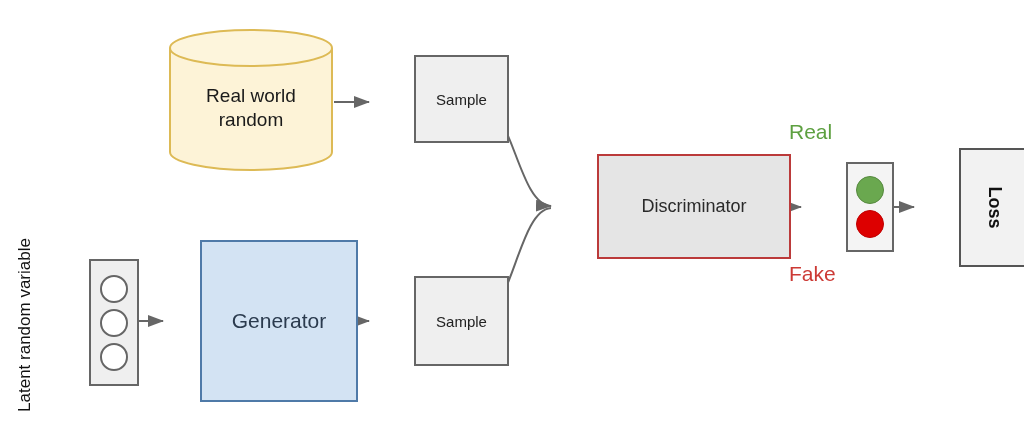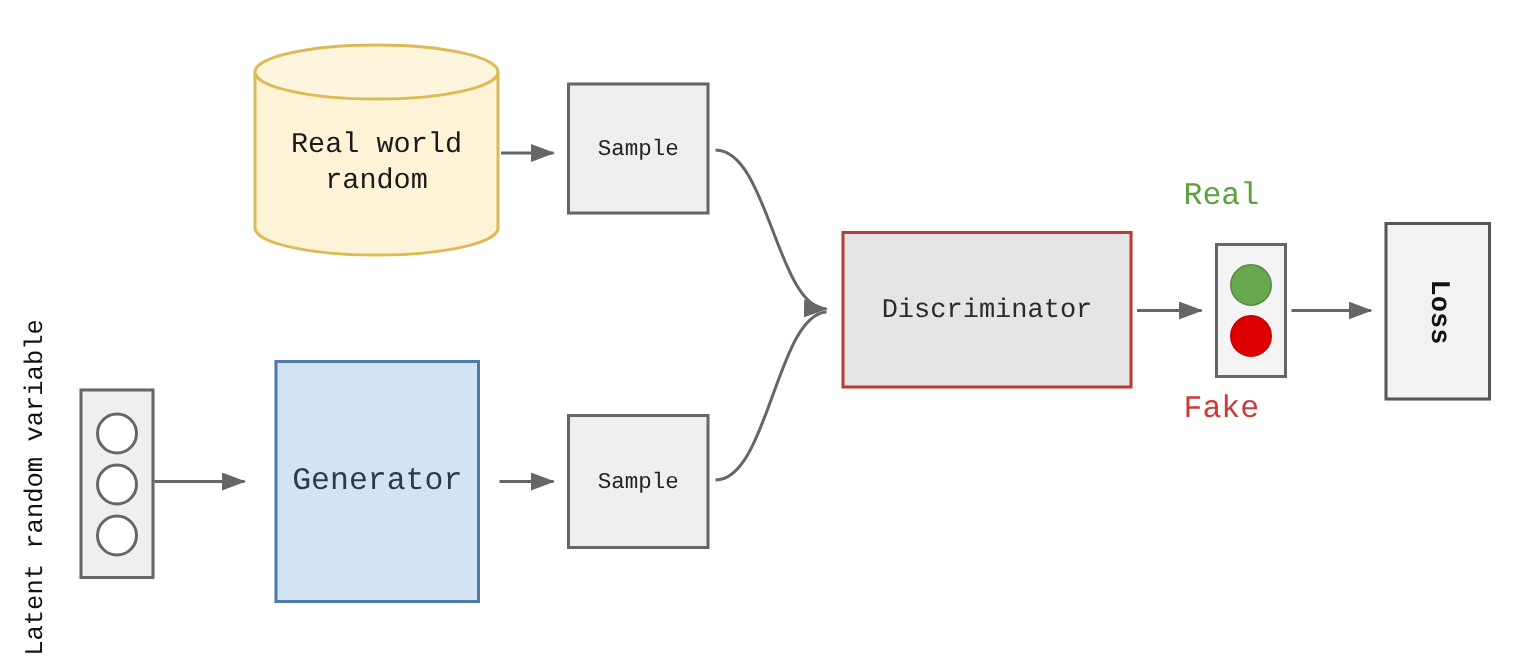--- a/index.html
+++ b/index.html
@@ -1,25 +1,25 @@
 <!DOCTYPE html>
 <html><head>
 <meta charset="utf-8">
 <style>
   html,body{margin:0;padding:0;background:#ffffff;}
   .canvas{
     position:relative;width:1024px;height:446px;background:#ffffff;overflow:hidden;
-    font-family:Liberation Mono, monospace;color:#1f1f1f;
+    font-family:Liberation Sans, sans-serif;color:#1f1f1f;
   }
   .layer{position:absolute;left:0;top:0;width:1024px;height:446px;}
-  .node{position:absolute;display:flex;align-items:center;justify-content:center;box-sizing:border-box;text-align:center;}
+  .node{position:absolute;display:flex;align-items:center;justify-content:center;box-sizing:border-box;text-align:center;margin-left:36px;}
   .sample{background:#efefef;border:2px solid #666666;font-size:15px;color:#222;}
   .sample1{left:378px;top:55px;width:95px;height:88px;}
   .sample2{left:378px;top:276px;width:95px;height:90px;}
-  .generator{left:183px;top:240px;width:137px;height:162px;background:#d3e3f3;border:2px solid #4f7aa8;font-size:21px;color:#2b3b4e;}
+  .generator{left:164px;top:240px;width:158px;height:162px;background:#d3e3f3;border:2px solid #4f7aa8;font-size:21px;color:#2b3b4e;}
   .discriminator{left:561px;top:154px;width:194px;height:105px;background:#e5e5e5;border:2px solid #bb3a3a;font-size:18px;color:#2a2a2a;}
   .latentbox{left:53px;top:259px;width:50px;height:127px;background:#efefef;border:2px solid #666666;flex-direction:column;justify-content:center;gap:6px;}
   .lcircle{width:28px;height:28px;border-radius:50%;background:#ffffff;border:2px solid #666666;box-sizing:border-box;}
   .cyl-label{position:absolute;left:170px;top:84px;width:162px;text-align:center;font-size:19px;line-height:24px;color:#1a1a1a;}
   .vlabel{
     position:absolute;left:27px;top:325px;width:240px;height:24px;
     transform:translate(-50%,-50%) rotate(-90deg);
     font-size:17px;text-align:center;color:#111;white-space:nowrap;
   }
   .indicator{left:810px;top:162px;width:48px;height:90px;background:#f4f4f4;border:2px solid #666666;flex-direction:column;justify-content:center;gap:6px;}

